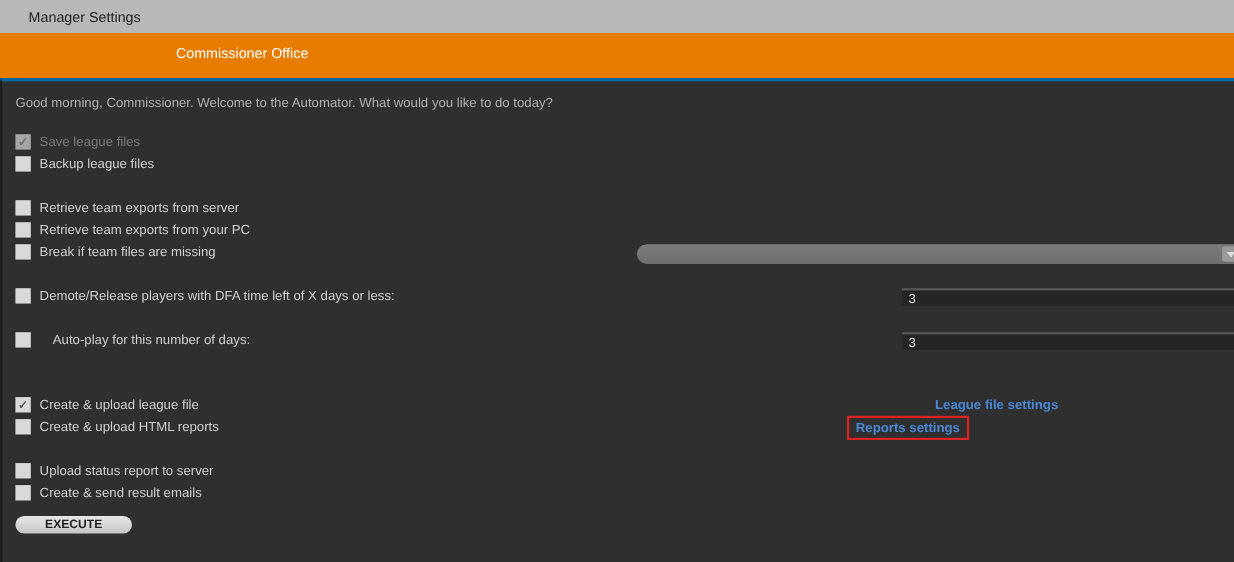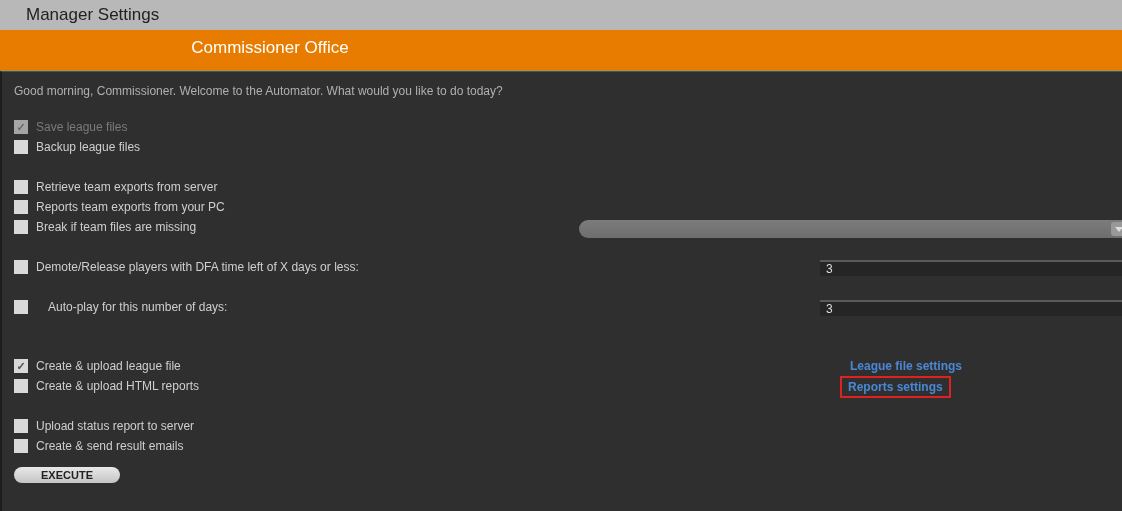--- a/index.html
+++ b/index.html
@@ -15,40 +15,40 @@
       height: 30px;
       background: #b8b8b8;
       display: flex;
       align-items: stretch;
       padding-left: 10px;
     }
     .tab {
       padding: 0 16px;
       display: flex;
       align-items: center;
-      font-size: 17px;
+      font-size: 13px;
       cursor: pointer;
       color: #222;
     }
     .tab.active {
       background: #4c1d95;
       color: #fff;
       margin-top: 48px;
     }
     .orange-bar {
       height: 41px;
       background: #e87c00;
     }
     .main {
       background: #2f2f2f;
       height: 440px;
       padding: 12px 20px 10px 12px;
       color: #bbb;
       border-left: 2px solid #1d1d1d;
-      border-top: 1px solid #0369a1;
+      border-top: 3px solid #0369a1;
       position: relative;
     }
     .greeting {
       color: #b0b0b0;
       font-size: 12px;
       margin-bottom: 22px;
     }
     .row {
       display: flex;
       align-items: flex-start;
@@ -175,21 +175,21 @@
   </div>
 
   <div class="gap-medium"></div>
 
   <div class="row">
     <span class="checkbox"></span>
     <span class="label">Retrieve team exports from server</span>
   </div>
   <div class="row">
     <span class="checkbox"></span>
-    <span class="label">Reports team exports from your PC</span>
+    <span class="label">Retrieve team exports from your PC</span>
   </div>
   <div class="row" style="position:relative;">
     <span class="checkbox"></span>
     <span class="label">Break if team files are missing</span>
     <div class="dropdown" style="top:0;">
       <span class="dropdown-chevron"></span>
     </div>
   </div>
 
   <div class="gap-medium"></div>
@@ -211,21 +211,21 @@
   <div class="gap-medium"></div>
 
   <div class="row" style="position:relative;margin-top:19px;">
     <span class="checkbox checked"></span>
     <span class="label">Create &amp; upload league file</span>
     <span class="link" style="position:absolute; left:836px;">League file settings</span>
   </div>
   <div class="row" style="position:relative;">
     <span class="checkbox"></span>
     <span class="label">Create &amp; upload HTML reports</span>
-    <span class="link" style="position:absolute; left:826px; border:2px solid #d22; padding:2px 6px; top:-3px;">Reports settings</span>
+    <span class="link" style="position:absolute; left:756px; border:2px solid #d22; padding:2px 6px; top:-3px;">Reports settings</span>
   </div>
 
   <div class="gap-medium"></div>
 
   <div class="row">
     <span class="checkbox"></span>
     <span class="label">Upload status report to server</span>
   </div>
   <div class="row">
     <span class="checkbox"></span>

